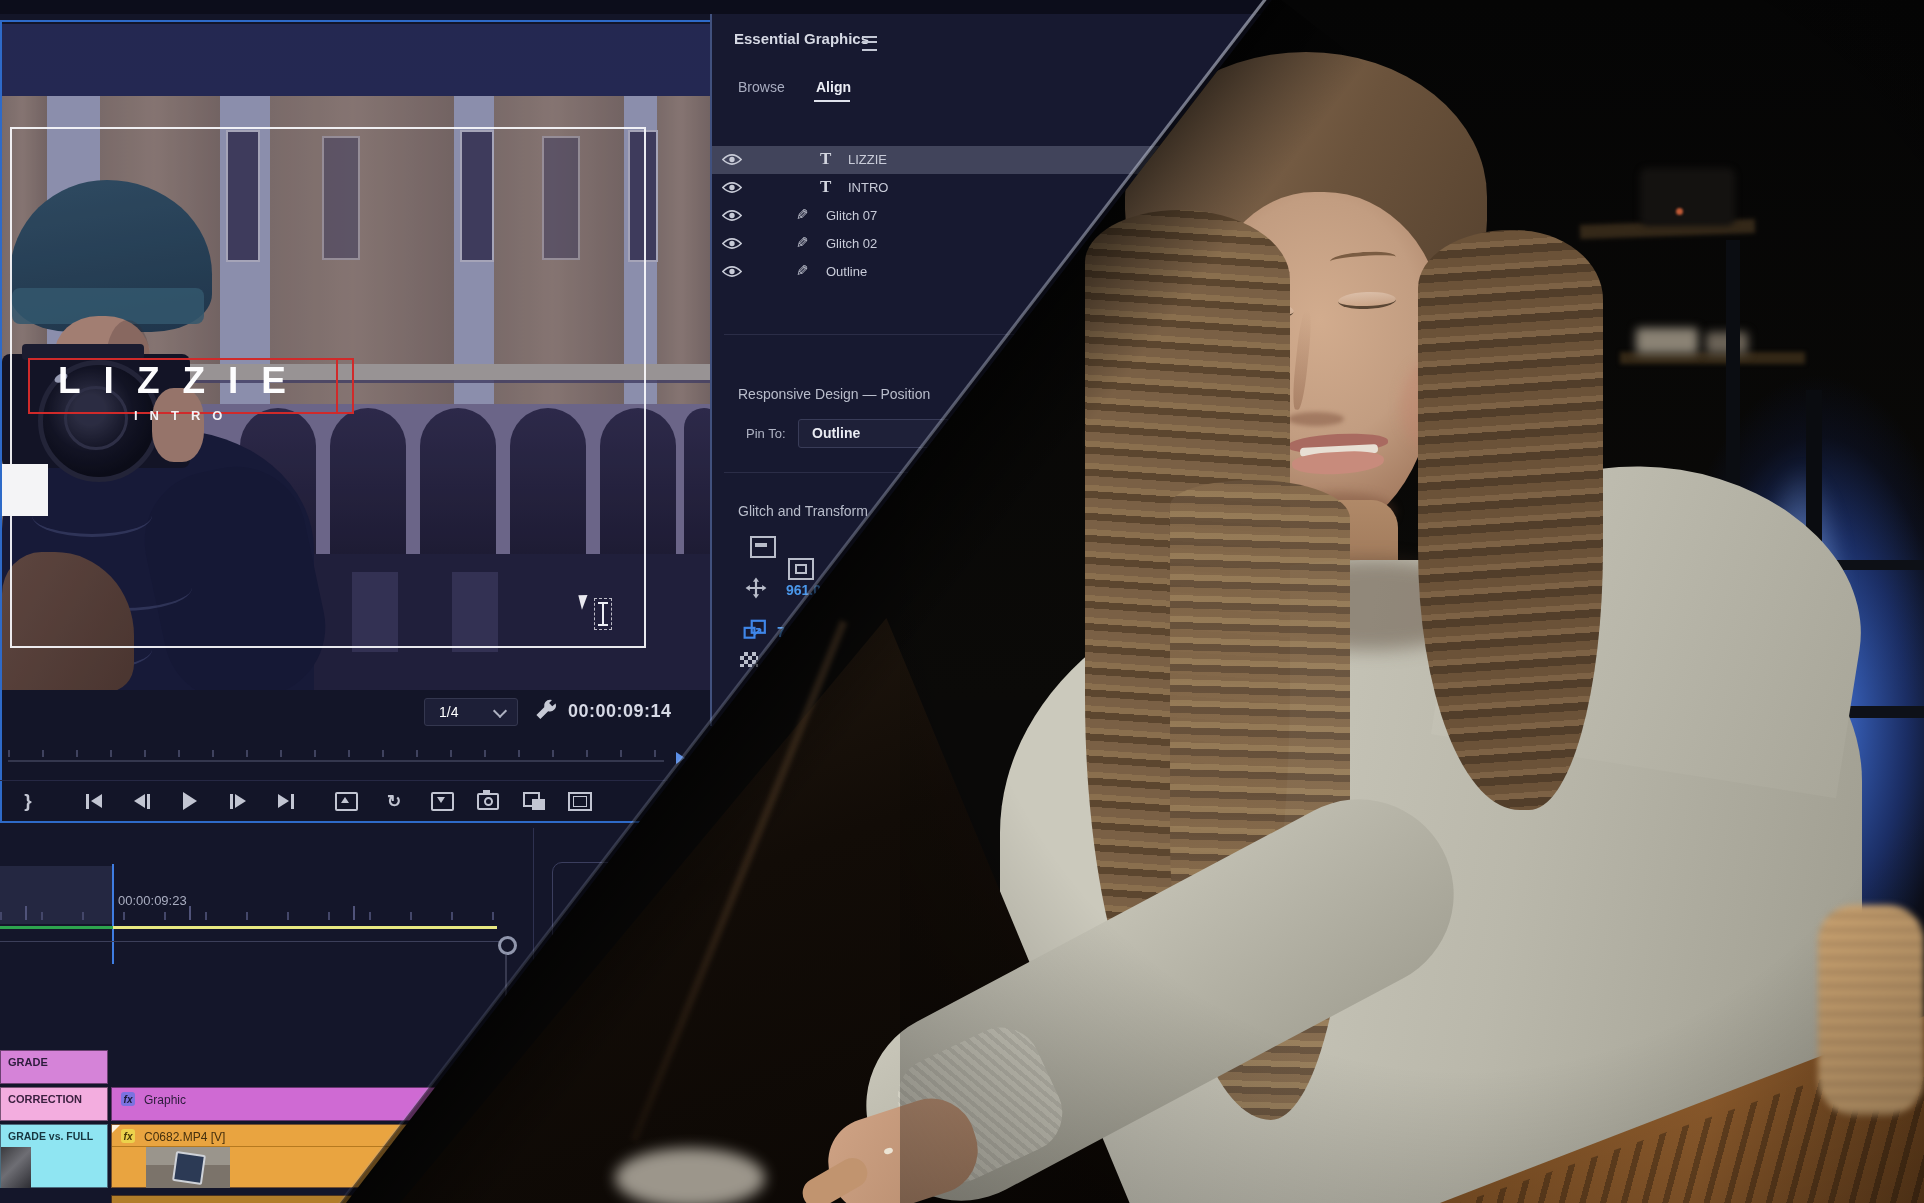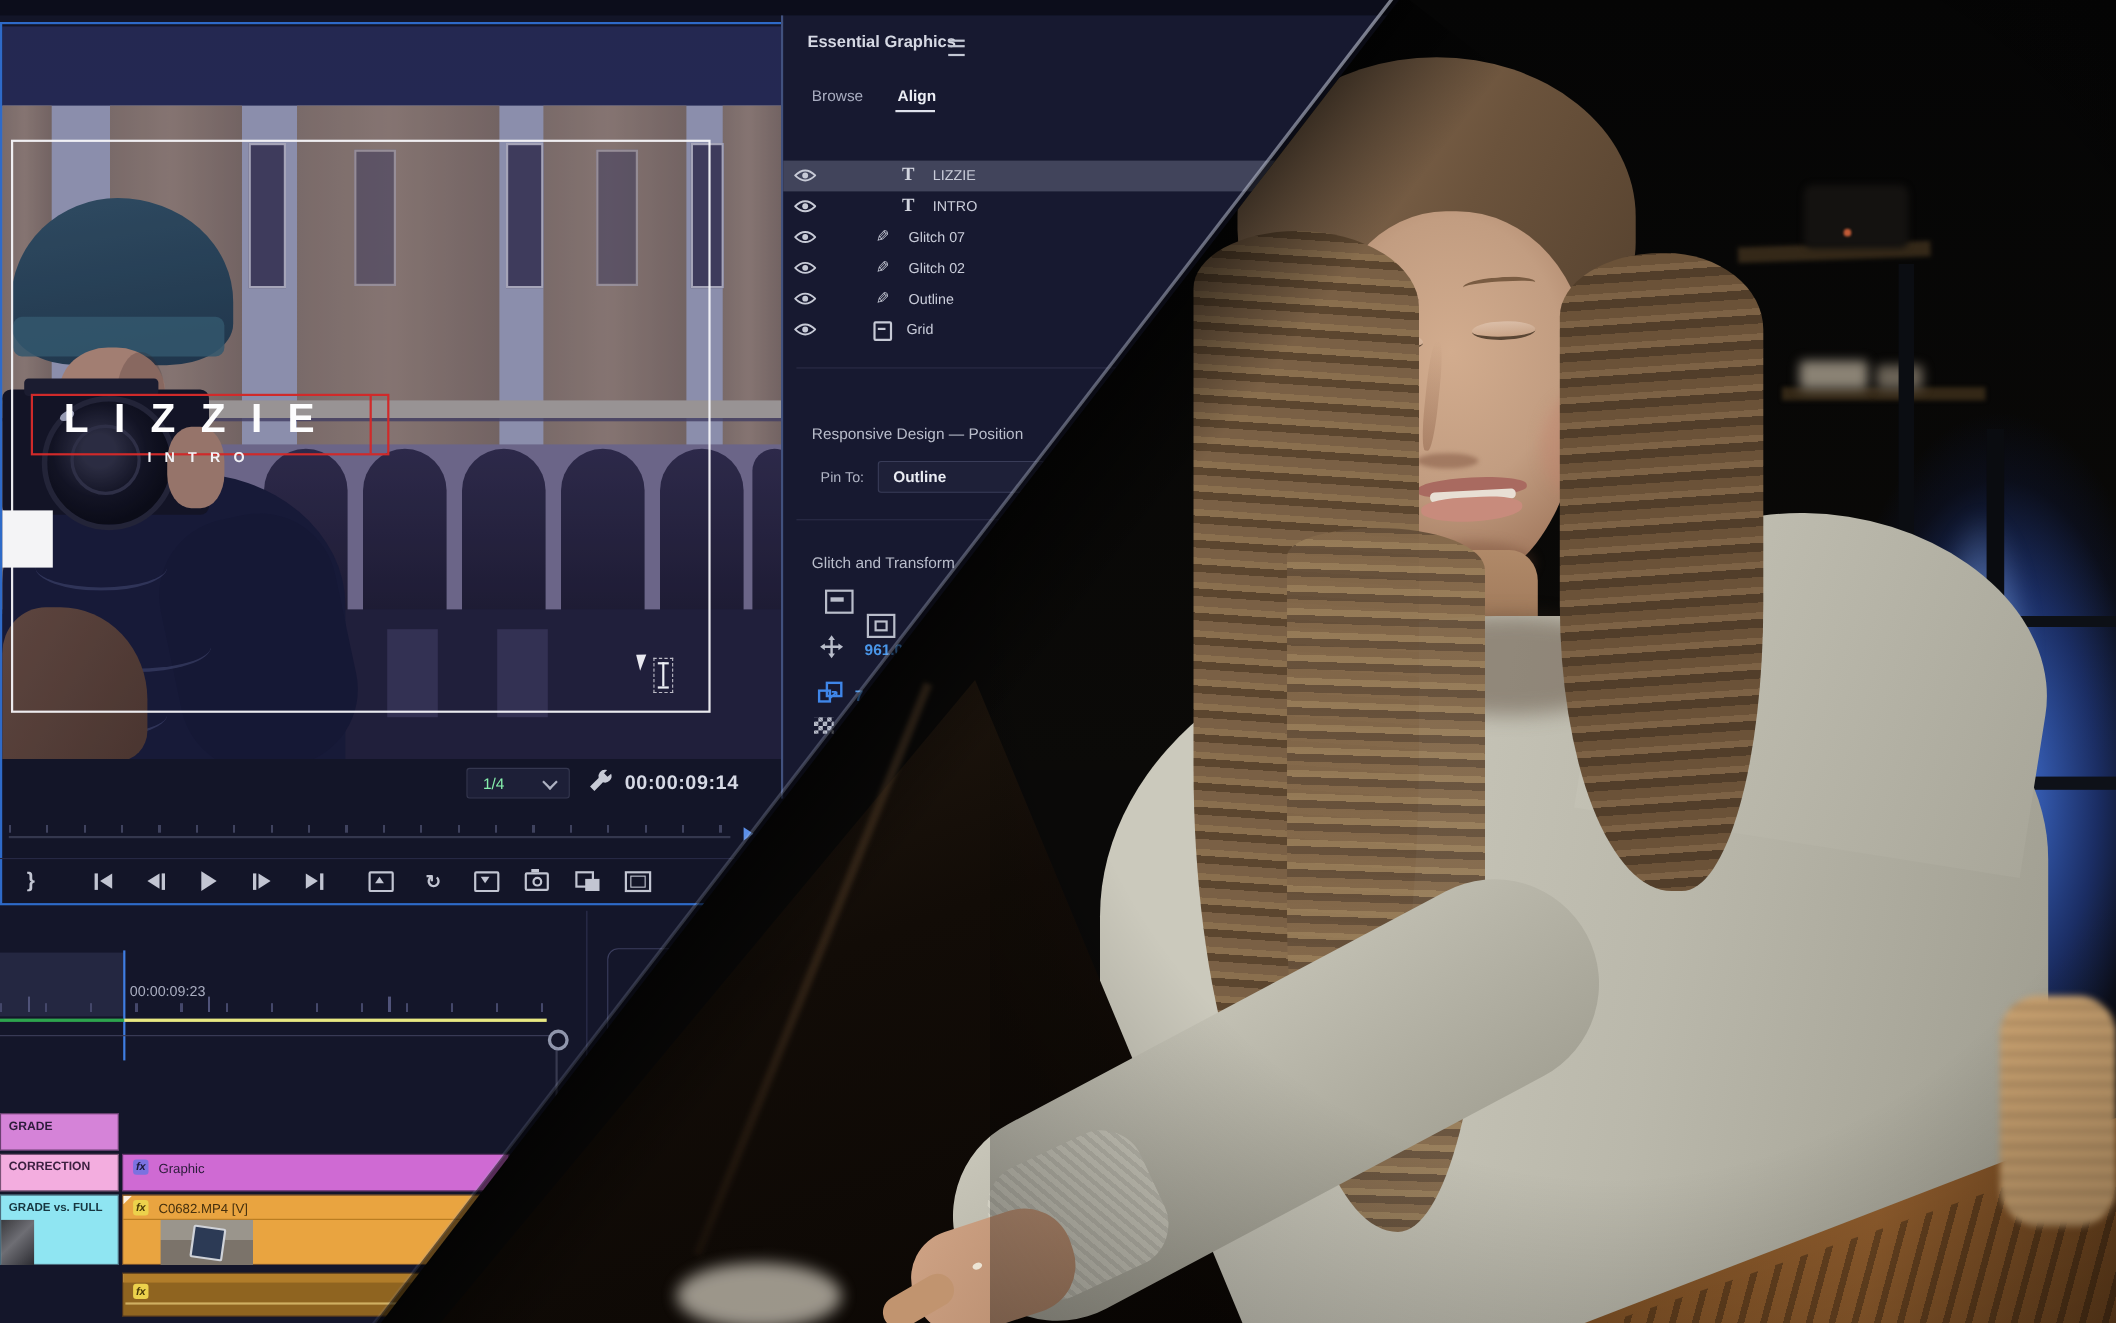--- a/index.html
+++ b/index.html
@@ -49,21 +49,21 @@
   .title-main{left:56px;top:336px;color:#fdfdfe;font-size:37px;font-weight:600;letter-spacing:23px;white-space:nowrap;}
   .title-sub{left:132px;top:384px;color:#f2f2f6;font-size:13px;font-weight:600;letter-spacing:12px;white-space:nowrap;}
   .white-box{left:0;top:440px;width:46px;height:52px;background:#f4f4f6;}
   .ibeam{left:578px;top:568px;width:34px;height:40px;}
   .ibeam .arrow{position:absolute;left:0;top:2px;width:0;height:0;border-left:9px solid #e9e9f0;border-bottom:13px solid transparent;border-top:2px solid transparent;transform:rotate(-14deg);}
   .ibeam .beam{position:absolute;left:14px;top:6px;width:16px;height:30px;border:1px dashed rgba(240,240,245,.75);}
   .ibeam .beam i{position:absolute;left:7px;top:3px;width:2px;height:22px;background:#eceef4;}
   .ibeam .beam b,.ibeam .beam u{position:absolute;left:3px;width:10px;height:2px;background:#eceef4;}
   .ibeam .beam b{top:3px;} .ibeam .beam u{bottom:3px;}
   
-  .zoom-box{left:424px;top:698px;width:92px;height:26px;background:#1d1f37;border:1px solid #34374f;border-radius:3px;color:#86efac;font-size:14px;}
+  .zoom-box{left:424px;top:698px;width:92px;height:26px;background:#1d1f37;border:1px solid #34374f;border-radius:3px;color:#ffffff;font-size:14px;}
   .zoom-box span{position:absolute;left:14px;top:5px;}
   .chev{width:8px;height:8px;border-left:2px solid #aeb2c2;border-bottom:2px solid #aeb2c2;transform:rotate(-45deg);}
   .tc-program{left:568px;top:701px;color:#d6d9e5;font-size:18px;font-weight:700;letter-spacing:.5px;font-variant-numeric:tabular-nums;}
   .scrub-ticks{left:8px;top:750px;width:660px;height:7px;background:repeating-linear-gradient(90deg,#3f425e 0 2px,transparent 2px 34px);}
   .scrub-line{left:8px;top:760px;width:656px;height:2px;background:#34374e;}
   .scrub-arrow{left:676px;top:752px;width:0;height:0;border-top:6px solid transparent;border-bottom:6px solid transparent;border-left:9px solid #5b8fe8;}
   .transport-sep{left:0;top:780px;width:668px;height:1px;background:#262844;}
   .t-icon{top:788px;width:28px;height:26px;display:flex;align-items:center;justify-content:center;gap:2px;color:#c2c5d2;}
   .tri-r{width:0;height:0;border-top:7px solid transparent;border-bottom:7px solid transparent;border-left:11px solid #c2c5d2;}
   .tri-l{width:0;height:0;border-top:7px solid transparent;border-bottom:7px solid transparent;border-right:11px solid #c2c5d2;}
@@ -123,21 +123,21 @@
   .tl-ticks2{left:25px;top:906px;width:480px;height:14px;background:repeating-linear-gradient(90deg,#50537a 0 2px,transparent 2px 164px);}
   .playhead{left:112px;top:864px;width:2px;height:100px;background:#3f7de2;}
   .tc-timeline{left:118px;top:893px;font-size:13px;color:#a9adc0;font-variant-numeric:tabular-nums;text-align:right;}
   .render-green{left:0;top:926px;width:113px;height:3px;background:#2da44e;}
   .render-yellow{left:113px;top:926px;width:384px;height:3px;background:#e8e882;}
   .scroll-line{left:0;top:941px;width:505px;height:1px;background:#3c3f5a;}
   .ring{left:498px;top:936px;width:13px;height:13px;border:3px solid #9096ac;border-radius:50%;background:#14162a;}
   .ring-tail{left:505px;top:953px;width:2px;height:58px;background:rgba(120,124,150,.35);}
   .tl-vdiv{left:533px;top:828px;width:1px;height:140px;background:#2e3150;}
   .round-box{left:552px;top:862px;width:150px;height:120px;border:1px solid #3b3e5e;border-radius:10px;}
-  .clip{border:1px solid rgba(20,10,30,.55);box-sizing:border-box;font-size:11px;font-weight:700;}
+  .clip{border:1px solid rgba(20,10,30,.55);box-sizing:border-box;font-size:11px;font-weight:700;margin-top:38px;}
   .clip .nm{position:absolute;left:7px;top:5px;white-space:nowrap;}
   .fxb{position:absolute;left:9px;top:4px;width:14px;height:14px;border-radius:3px;font-size:10px;font-style:italic;font-weight:700;
        display:flex;align-items:center;justify-content:center;}
   .notch{position:absolute;left:0;top:0;width:8px;height:8px;background:rgba(255,255,255,.85);clip-path:polygon(0 0,100% 0,0 100%);}
   
   .photo{left:0;top:0;width:1924px;height:1203px;
          clip-path:polygon(1272px 0px,1924px 0px,1924px 1203px,346px 1203px);
          background:#0a0908;}
   .ph{position:absolute;}
   .edge-shadow{left:1271px;top:-8px;width:120px;height:1540px;transform:rotate(37.55deg);transform-origin:top left;
@@ -322,28 +322,20 @@
     <span class="lbl" style="left:114px;">Glitch 02</span>
   </div>
   <div class="abs lrow" style="top:258px;">
     <svg class="eye" width="20" height="13" viewBox="0 0 24 14">
         <path d="M1 7 Q12 -4 23 7 Q12 18 1 7Z" fill="none" stroke="#c7cad6" stroke-width="2"></path>
         <circle cx="12" cy="7" r="3.2" fill="#c7cad6"></circle>
       </svg>
     <span class="pen">✎</span>
     <span class="lbl" style="left:114px;">Outline</span>
   </div>
-  <div class="abs lrow" style="top:286px;">
-    <svg class="eye" width="20" height="13" viewBox="0 0 24 14">
-        <path d="M1 7 Q12 -4 23 7 Q12 18 1 7Z" fill="none" stroke="#c7cad6" stroke-width="2"></path>
-        <circle cx="12" cy="7" r="3.2" fill="#c7cad6"></circle>
-      </svg>
-    <span class="clip-ic"></span>
-    <span class="lbl" style="left:112px;">Grid</span>
-  </div>
 
   <div class="abs esg-sep" style="left:724px;top:334px;width:420px;"></div>
   <div class="abs sec-h" style="left:738px;top:386px;">Responsive Design — Position</div>
   <div class="abs" style="left:746px;top:426px;font-size:13px;color:#b0b4c4;">Pin To:</div>
   <div class="abs pin-box">
     <span>Outline</span>
   </div>
   <div class="abs esg-sep" style="left:724px;top:472px;width:360px;"></div>
   <div class="abs sec-h" style="left:738px;top:503px;">Glitch and Transform</div>
   <div class="abs al-ic1"></div>

